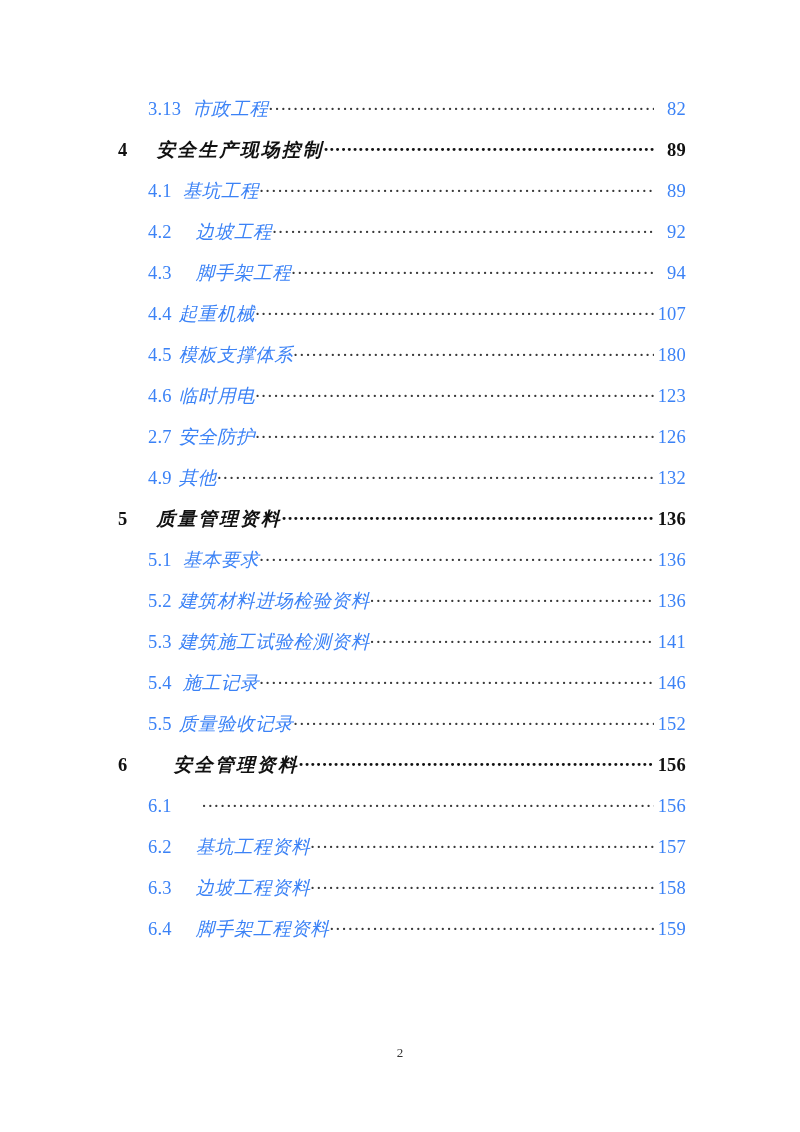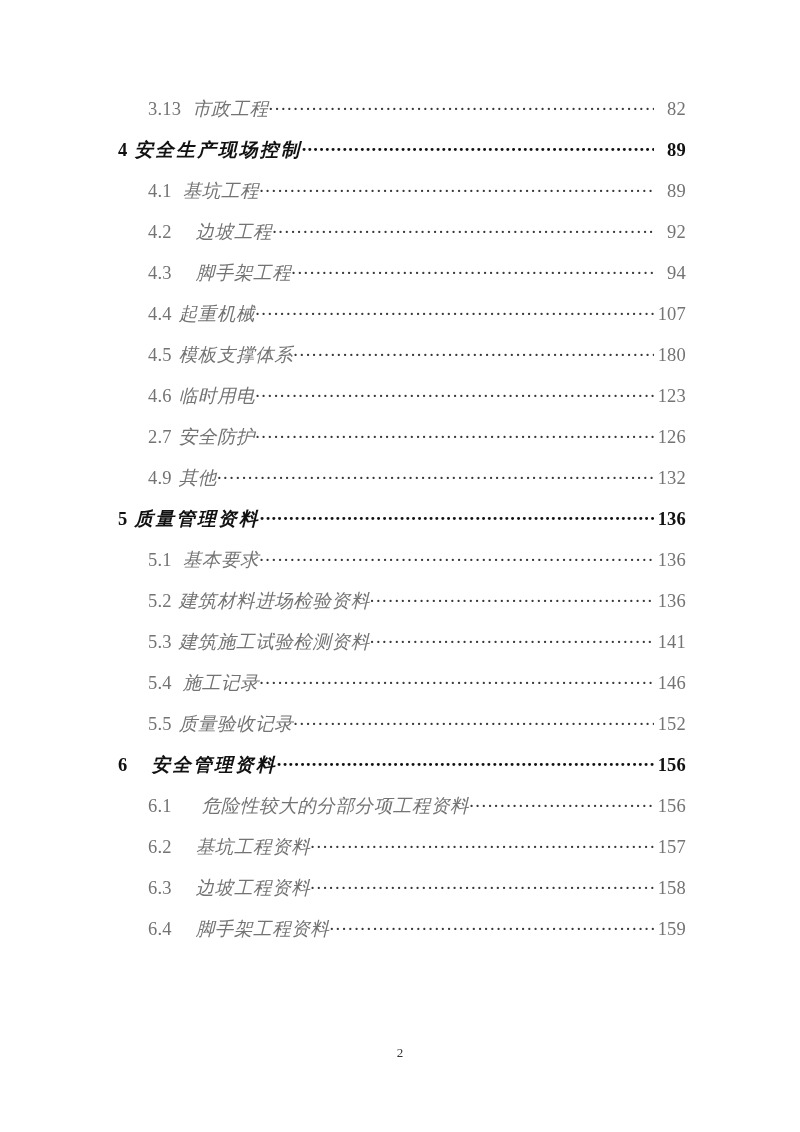--- a/index.html
+++ b/index.html
@@ -22,21 +22,21 @@
     left: 118px;
     top: 96px;
     width: 568px;
   }
   .toc-entry {
     display: flex;
     align-items: baseline;
     height: 41px;
     white-space: nowrap;
     font-size: 18.5px;
-    color: #737373;
+    color: #3b82f6;
   }
   
   .toc-entry.lvl1 {
     font-weight: bold;
     margin-left: 0;
     font-size: 18.5px;
     color: #111111;
   }
   
   .toc-entry.lvl2 {
@@ -49,21 +49,21 @@
   }
   .gap-s { display: inline-block; width: 7px; }
   .gap-m { display: inline-block; width: 11px; }
   .gap-l { display: inline-block; width: 24px; }
   .gap-xl { display: inline-block; width: 30px; }
   .title {
     flex: 0 0 auto;
     letter-spacing: 0.6px;
     font-style: italic;
   }
-  .lvl1 .title { letter-spacing: 2.4px; }
+  .lvl1 .title { letter-spacing: 2.4px; margin-left: 22px; }
   .leader {
     flex: 1 1 auto;
     overflow: hidden;
     position: relative;
     height: 1em;
     margin: 0 2px 0 0;
   }
   .leader::after {
     content: "....................................................................................................................................................";
     position: absolute;
@@ -216,21 +216,20 @@
       <div class="toc-entry lvl1">
         <span class="num">6</span>
         <span class="gap-l"></span>
         <span class="title">安全管理资料</span>
         <span class="leader"></span>
         <span class="pageno">156</span>
       </div>
       <div class="toc-entry lvl2">
         <span class="num">6.1</span>
         <span class="gap-xl"></span>
-        <span class="title">危险性较大的分部分项工程资料</span>
         <span class="leader"></span>
         <span class="pageno">156</span>
       </div>
       <div class="toc-entry lvl2">
         <span class="num">6.2</span>
         <span class="gap-l"></span>
         <span class="title">基坑工程资料</span>
         <span class="leader"></span>
         <span class="pageno">157</span>
       </div>

